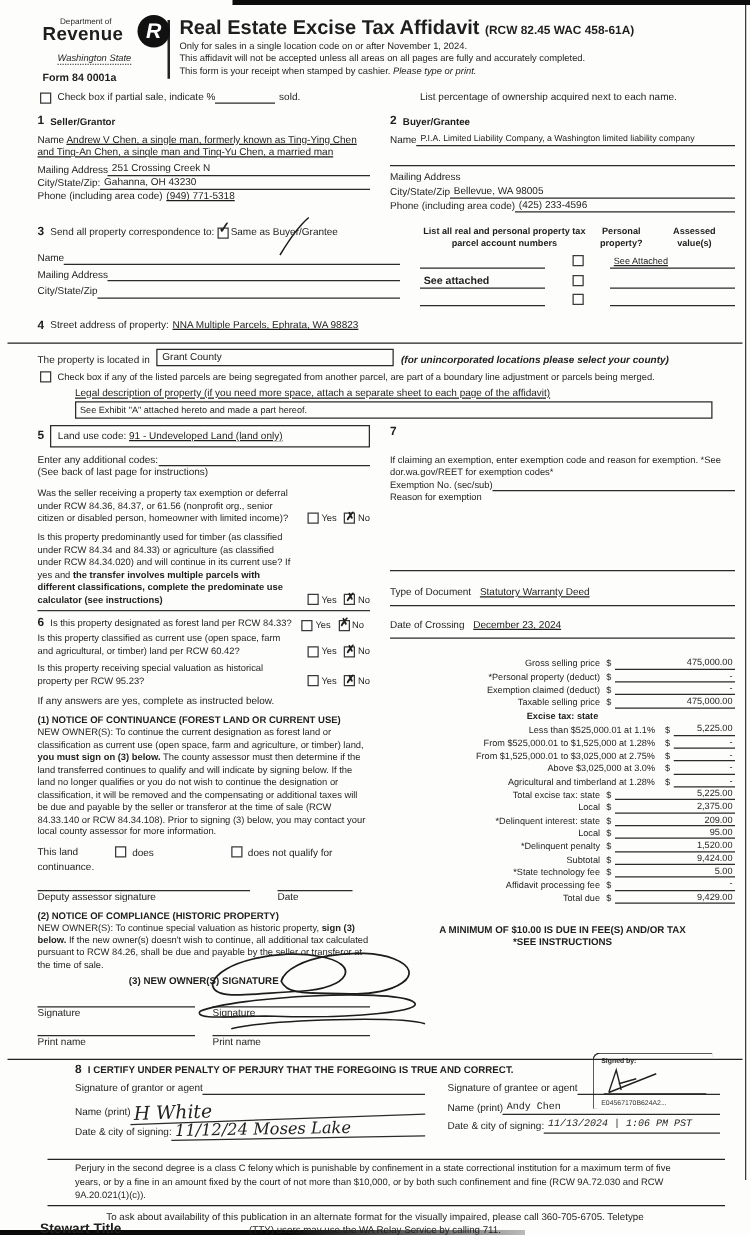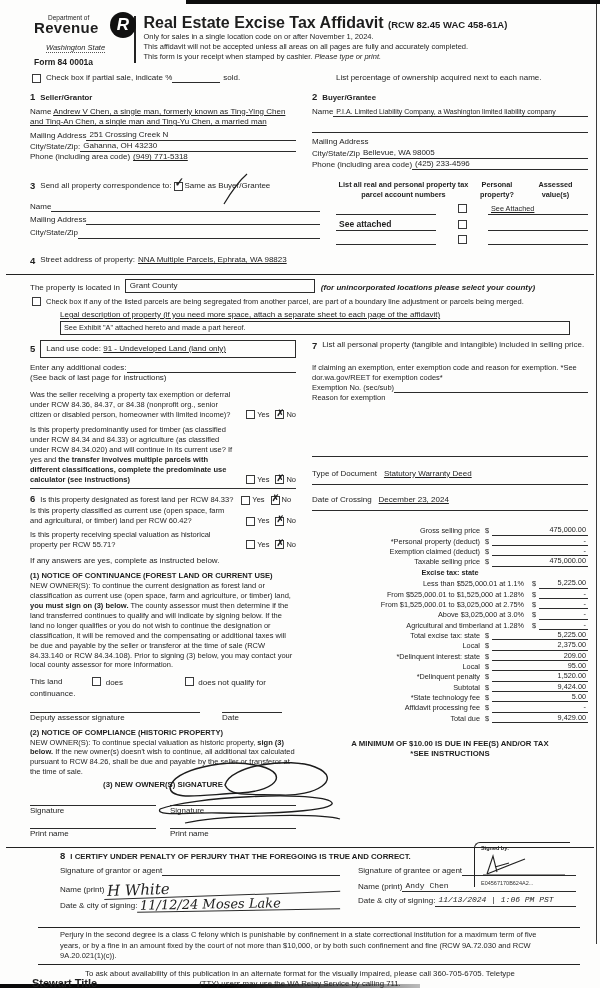--- a/index.html
+++ b/index.html
@@ -220,35 +220,34 @@
   <div class="cols" style="margin-top:5px;">
     <div class="colL row" style="align-items:center;">
       <span class="secnum">5</span>
       <span class="boxed t8" style="flex:1;padding:3px 5px;">
         <span>Land use code:</span>
         <span class="ul">91 - Undeveloped Land (land only)</span>
       </span>
     </div>
     <div class="colR row" style="align-items:flex-start;">
       <span class="secnum">7</span>
-      <span class="t8">List all personal property (tangible and intangible) included in selling price.</span>
     </div>
   </div>
 
   <div class="cols" style="margin-top:5px;">
 
     <div class="colL t">
       <div class="row t8">
           <span>Enter any additional codes:</span>
           <span class="fill"></span>
         </div>
       <div class="t8">(See back of last page for instructions)</div>
 
       <div style="margin-top:6px;display:flex;align-items:flex-end;">
-        <span>Was the seller receiving a property tax exemption or deferral under RCW 84.36, 84.37, or 84.38 (nonprofit org., senior citizen or disabled person, homeowner with limited income)?</span>
+        <span>Was the seller receiving a property tax exemption or deferral under RCW 84.36, 84.37, or 61.56 (nonprofit org., senior citizen or disabled person, homeowner with limited income)?</span>
         <span class="yesno">
             <span class="cb"></span>
             <span class="lab">Yes</span>
             <span class="cb">
               <span class="xm">✗</span>
             </span>
             <span>No</span>
           </span>
       </div>
 
@@ -281,21 +280,21 @@
           <span class="yesno">
               <span class="cb"></span>
               <span class="lab">Yes</span>
               <span class="cb">
                 <span class="xm">✗</span>
               </span>
               <span>No</span>
             </span>
         </div>
         <div style="display:flex;align-items:flex-end;margin-top:4px;">
-          <span>Is this property receiving special valuation as historical property per RCW 55.71?</span>
+          <span>Is this property receiving special valuation as historical property per RCW 95.23?</span>
           <span class="yesno">
               <span class="cb"></span>
               <span class="lab">Yes</span>
               <span class="cb">
                 <span class="xm">✗</span>
               </span>
               <span>No</span>
             </span>
         </div>
       </div>

